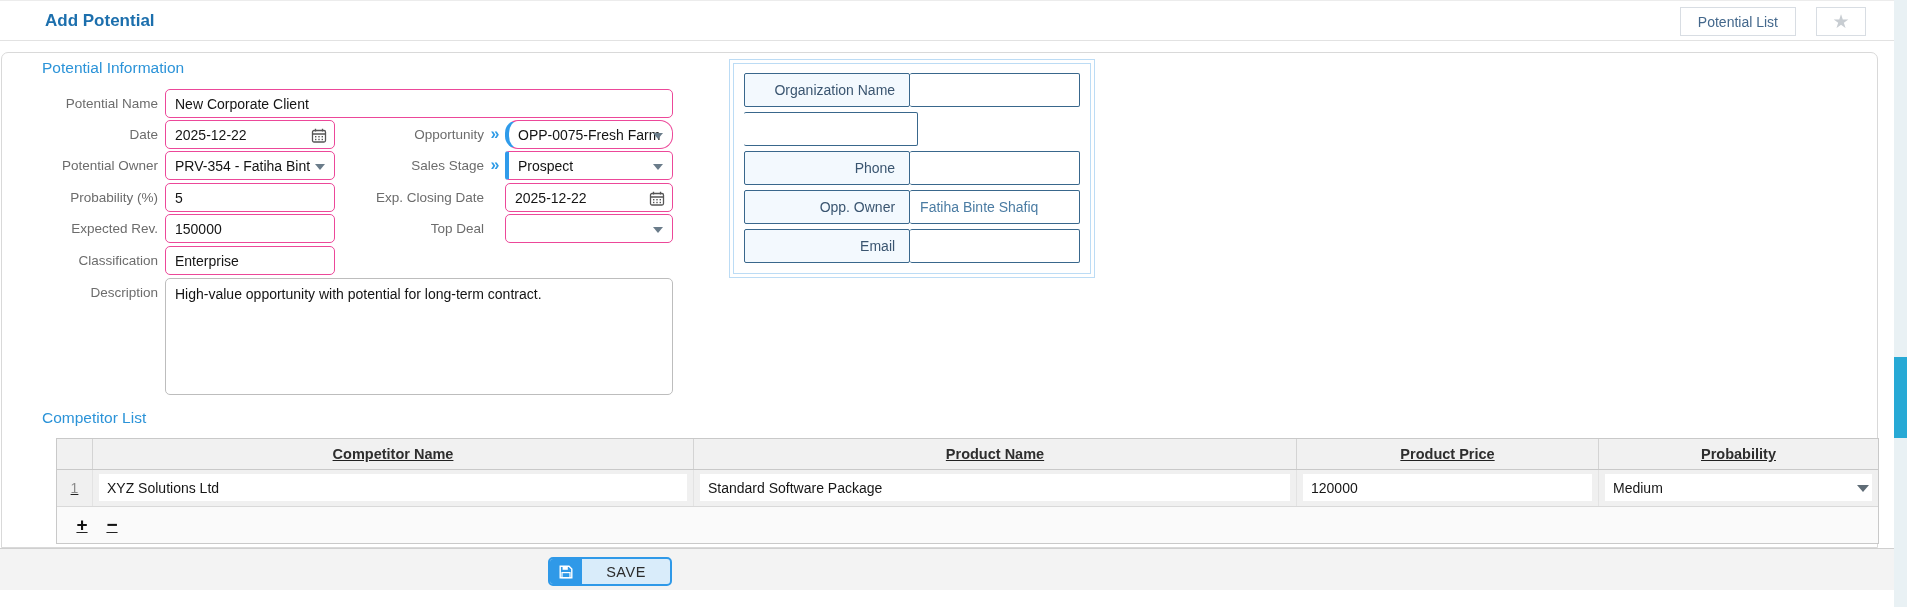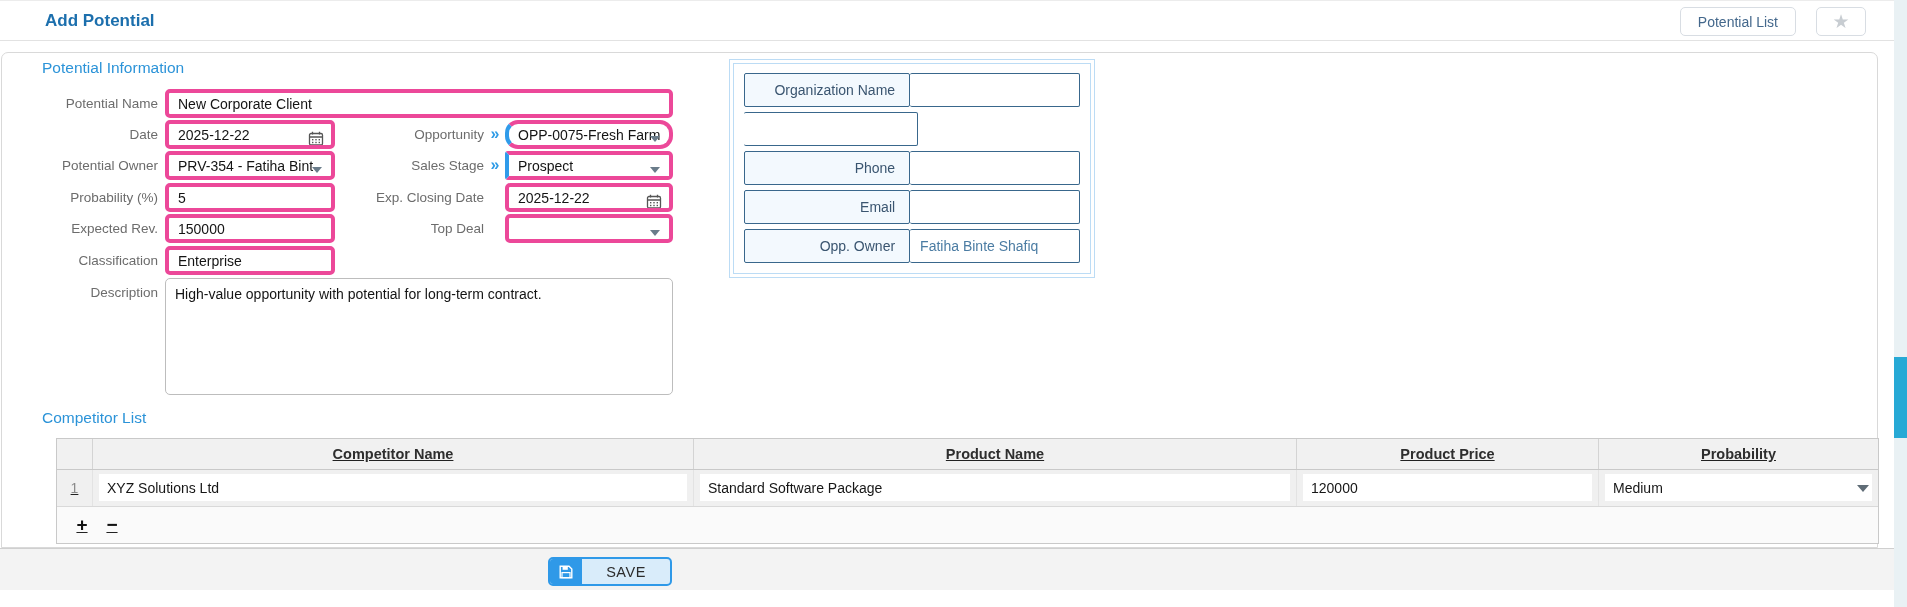--- a/index.html
+++ b/index.html
@@ -8,35 +8,35 @@
     width:1907px; height:607px; position:relative; overflow:hidden;
     background:#ffffff; font-family:"Liberation Sans", sans-serif; color:#222;
   }
 
   
   .topbar { position:absolute; left:0; top:0; width:1894px; height:41px;
     background:#fff; border-top:1px solid #ececec; border-bottom:1px solid #e2e2e2; }
   .page-title { position:absolute; left:45px; top:0; height:32px; line-height:40px;
     color:#1c6fad; font-size:17px; font-weight:bold; }
   .toolbar-btn { position:absolute; top:6px; height:29px; background:#fff;
-    border:1px solid #d8dde3; border-radius:5px; display:flex; align-items:center;
+    border:1px solid #d8dde3; border-radius:0; display:flex; align-items:center;
     justify-content:center; font-size:14px; color:#44688c; }
   .btn-potential-list { right:98px; padding:0 17px; }
   .btn-star { right:28px; width:50px; color:#c8cdd2; font-size:19px; }
 
   
   .panel { position:absolute; left:1px; top:52px; width:1877px; height:496px;
     border:1px solid #d9d9d9; border-radius:7px 7px 0 0; background:#fff; }
   .section-head { position:absolute; display:flex; align-items:flex-end; }
   .section-title { color:#2b93d8; font-size:15.5px; white-space:nowrap; }
 
   
   .flabel { position:absolute; height:29px; line-height:29px; color:#6c6c6c;
     font-size:13.5px; text-align:right; white-space:nowrap; }
-  .finput { position:absolute; height:29px; border:4px solid #ec4899; border-radius:5px;
+  .finput { position:absolute; height:29px; border:1px solid #ec4899; border-radius:5px;
     background:#fff; font-size:14px; color:#141414; display:flex; align-items:center;
     padding:0 9px; overflow:hidden; white-space:nowrap; }
   .blue-left { border-left:4px solid #2f9bea; border-top-left-radius:3px; border-bottom-left-radius:3px; }
   .dd-arrow { position:absolute; right:9px; top:12px; width:0; height:0;
     border-left:5px solid transparent; border-right:5px solid transparent;
     border-top:6px solid #6a7c8a; }
   .cal-icon { position:absolute; right:7px; top:7px; }
   .lookup { position:absolute; width:16px; height:29px; line-height:28px;
     color:#2e9be6; font-size:16px; font-weight:bold; text-align:center; }
   .ftext { position:absolute; border:1px solid #bdbdbd; border-radius:5px; background:#fff;
@@ -215,26 +215,26 @@
         <div class="inforow-value"></div>
       </div>
       <div class="inforow">
         <div class="inforow-value"></div>
       </div>
       <div class="inforow">
         <div class="inforow-label">Phone</div>
         <div class="inforow-value"></div>
       </div>
       <div class="inforow">
-        <div class="inforow-label">Email</div>
-        <div class="inforow-value"></div>
-      </div>
-      <div class="inforow">
         <div class="inforow-label">Opp. Owner</div>
         <div class="inforow-value">Fatiha Binte Shafiq</div>
+      </div>
+      <div class="inforow">
+        <div class="inforow-label">Email</div>
+        <div class="inforow-value"></div>
       </div>
     </div>
   </div>
 
   <div class="section-head" style="left:40px; top:356px; right:10px;">
     <div class="section-title">Competitor List</div>
   </div>
 
   <div class="ctable">
     <div class="thead">

